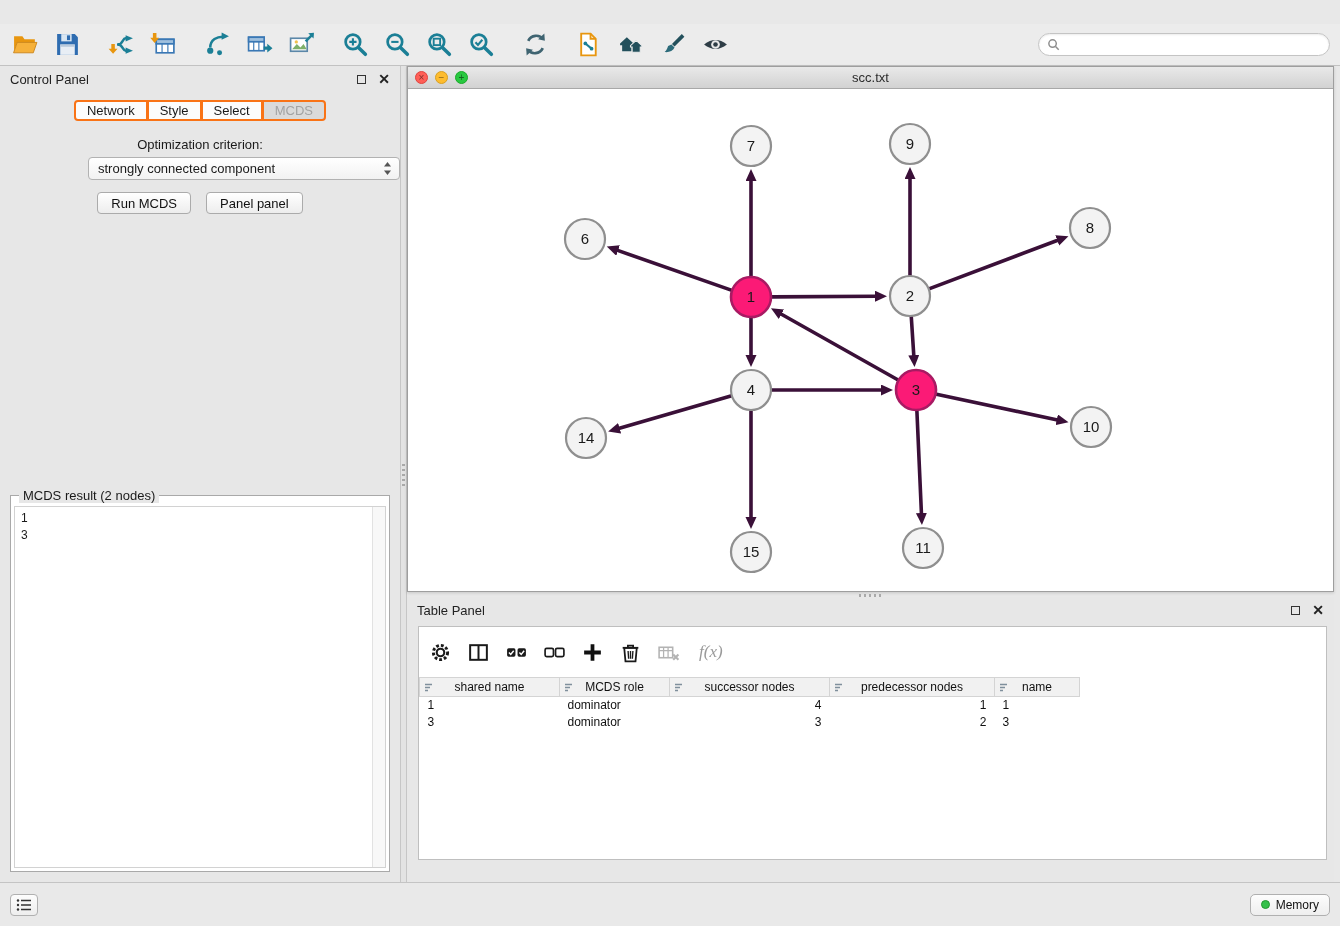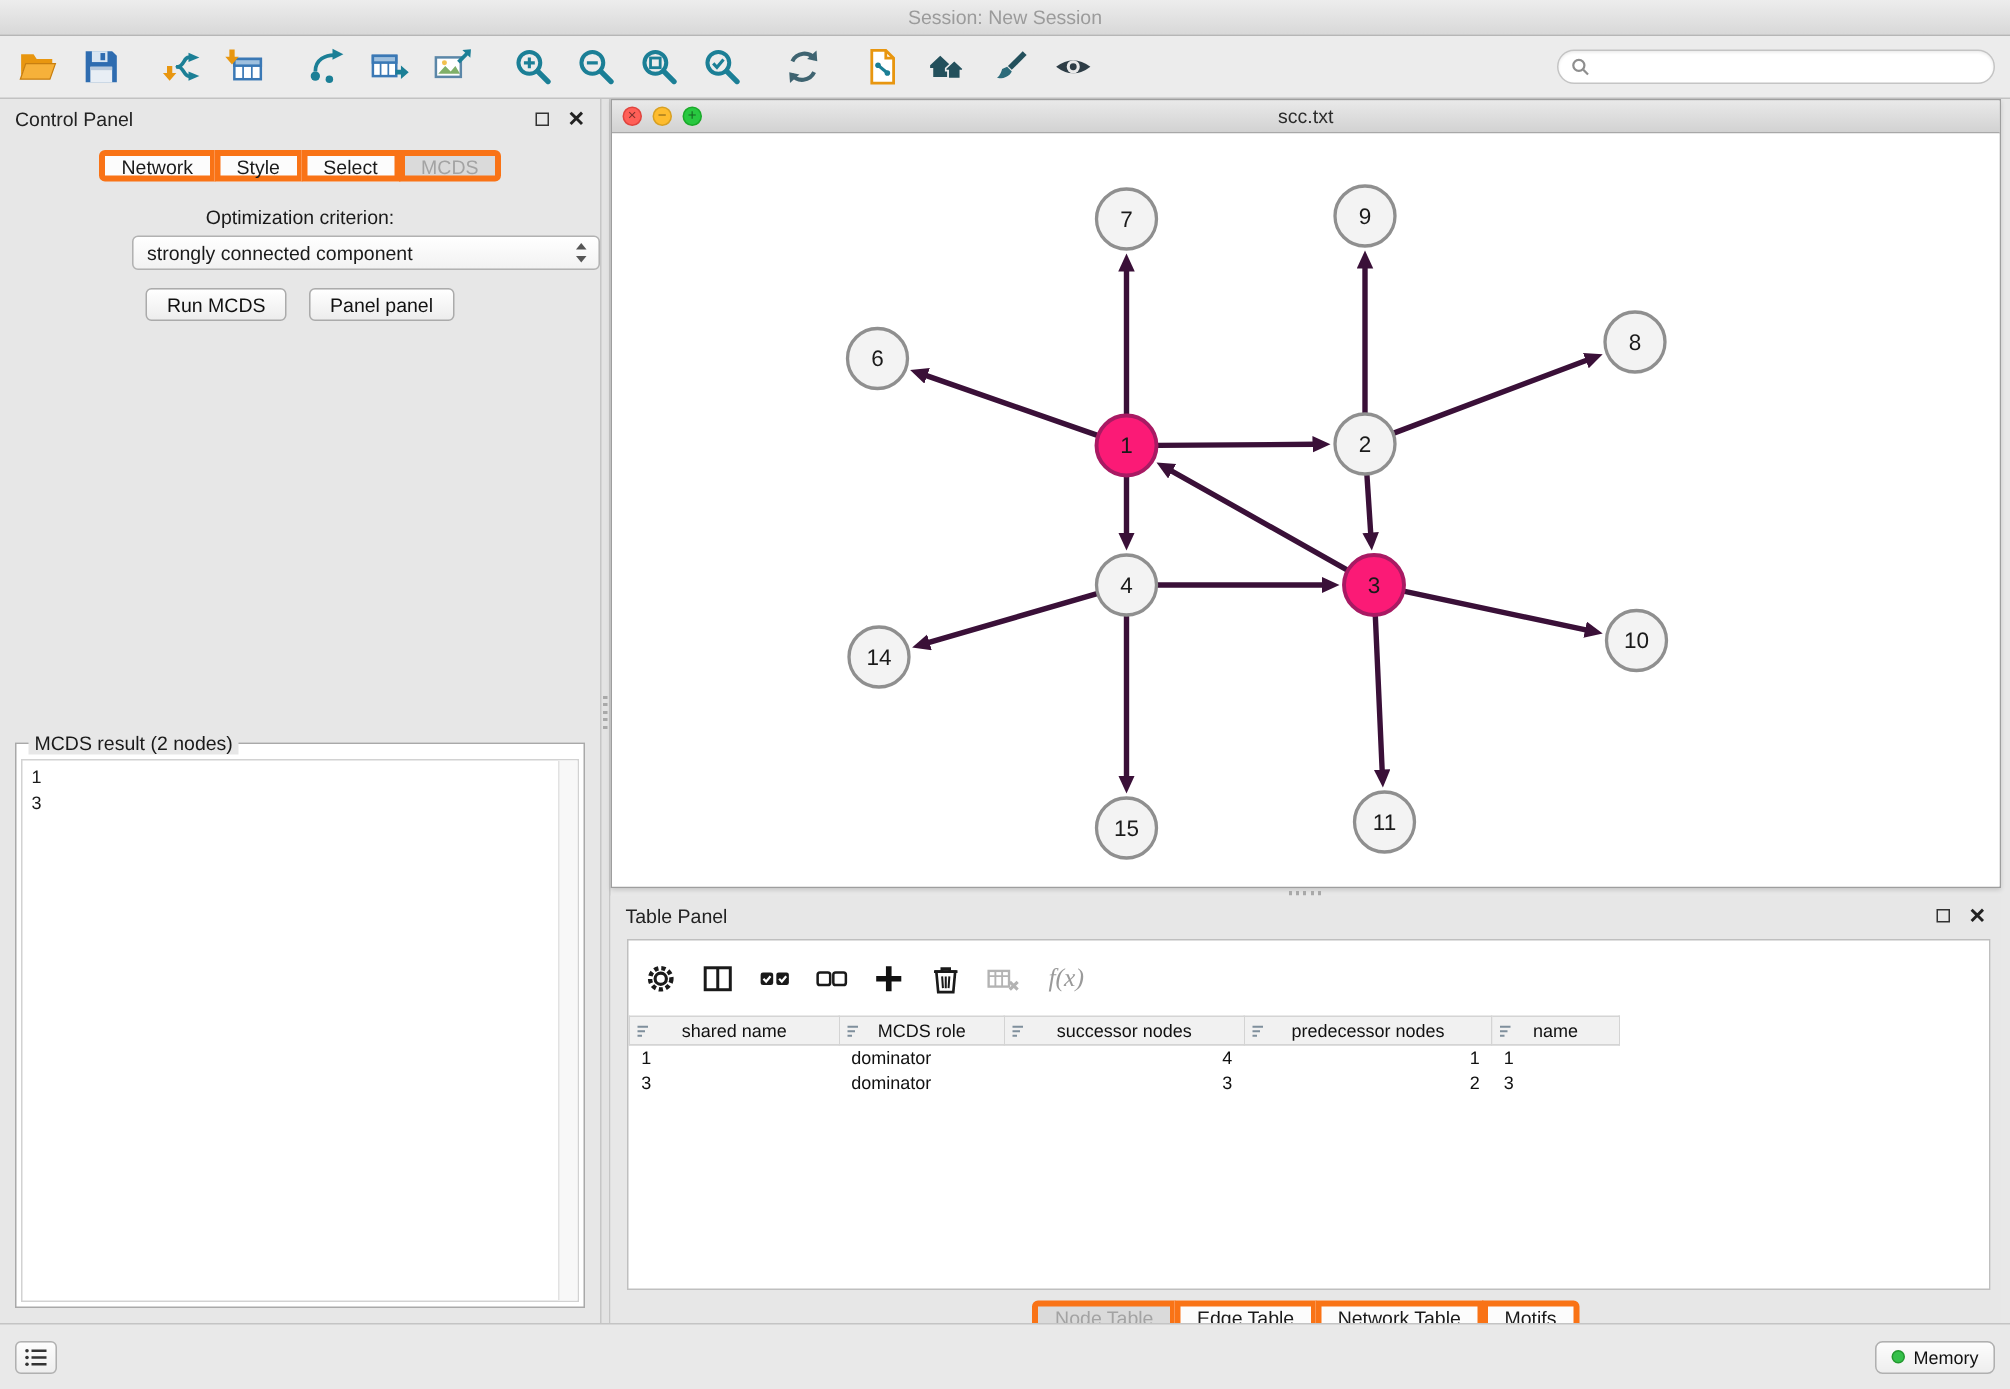--- a/index.html
+++ b/index.html
@@ -19,21 +19,21 @@
   .search svg{width:13px;height:13px;display:block;}
   .search input{border:none;outline:none;flex:1;font-size:12px;background:transparent;}
 
   
   .control-panel{position:absolute;left:0;top:66px;width:400px;height:826px;background:#e7e7e7;}
   .panel-head{height:26px;display:flex;align-items:center;padding:0 10px;font-size:13px;color:#222;}
   .ph-btns{margin-left:auto;display:flex;gap:12px;align-items:center;}
   .float-ico{width:9px;height:9px;border:1.6px solid #333;display:inline-block;cursor:pointer;}
   .x-ico{font-weight:bold;font-size:14px;color:#222;line-height:1;cursor:pointer;}
   .cp-tabs{display:flex;justify-content:center;margin-top:8px;}
-  .seg-tab{font-size:13px;padding:0 11px;height:21px;background:#fcfcfc;border:4px solid #f97316;margin-left:-1px;cursor:pointer;color:#1a1a1a;}
+  .seg-tab{font-size:13px;padding:0 11px;height:21px;background:#fcfcfc;border:2px solid #f97316;margin-left:-1px;cursor:pointer;color:#1a1a1a;}
   .seg-tab:first-child{border-radius:4px 0 0 4px;margin-left:0;}
   .seg-tab:last-child{border-radius:0 4px 4px 0;}
   .seg-tab.active{background:#dadada;color:#a3a3a3;}
   .opt-label{position:absolute;left:0;top:71px;width:100%;text-align:center;font-size:13px;}
   .dropdown{position:absolute;left:44px;top:91px;width:312px;height:23px;background:linear-gradient(#ffffff,#f2f2f2);border:1px solid #b2b2b2;border-radius:4px;display:flex;align-items:center;padding:0 7px 0 9px;font-size:13px;cursor:pointer;margin-left:44px;}
   .dd-arrows{margin-left:auto;}
   .dd-arrows svg{width:9px;height:15px;display:block;}
   .cp-buttons{position:absolute;left:0;top:126px;width:100%;display:flex;justify-content:center;gap:15px;}
   .cp-btn{font-size:13px;height:22px;padding:0 13px;background:linear-gradient(#ffffff,#ededed);border:1px solid #ababab;border-radius:4px;cursor:pointer;color:#111;}
 
@@ -84,23 +84,20 @@
   .sb-left{width:28px;height:22px;border:1px solid #b0b0b0;border-radius:4px;background:linear-gradient(#fdfdfd,#eeeeee);display:flex;align-items:center;justify-content:center;cursor:pointer;}
   .sb-left svg{width:16px;height:14px;display:block;}
   .sb-mem{margin-left:auto;height:22px;border:1px solid #b0b0b0;border-radius:5px;background:linear-gradient(#fdfdfd,#eeeeee);display:flex;align-items:center;gap:6px;padding:0 10px;font-size:12px;color:#111;cursor:pointer;}
   .mem-dot{width:9px;height:9px;border-radius:50%;background:#35c04a;border:1px solid #23982f;}
 </style>
 </head>
 <body>
 
 <div class="window">
 
-  <div class="titlebar">
-    <span>Session: New Session</span>
-  </div>
 
   <div class="toolbar">
     <div class="tb-group">
         <button class="tb-btn"><span class="tb-ico"><svg viewBox="0 0 26 26">
               <path d="M2 5h8l2 3h10v3H5l-3 8z" fill="#e8960f"></path>
               <path d="M5 11h19l-3.5 10H1.5z" fill="#f6b13a" stroke="#c87f10" stroke-width="0.8"></path>
             </svg></span></button>
         <button class="tb-btn"><span class="tb-ico"><svg viewBox="0 0 26 26">
               <path d="M3 3h17l3 3v17H3z" fill="#2e6cb0"></path>
               <rect x="7" y="3" width="10" height="7" fill="#d9e6f2"></rect>
@@ -458,26 +455,20 @@
                 <td style="text-align: left;">3</td>
                 <td style="text-align: left;">dominator</td>
                 <td style="text-align: right;">3</td>
                 <td style="text-align: right;">2</td>
                 <td style="text-align: left;">3</td>
                 <td></td>
               </tr>
             </tbody>
         </table>
       </div>
-      <div class="tp-tabs">
-          <button class="seg-tab active">Node Table</button>
-          <button class="seg-tab">Edge Table</button>
-          <button class="seg-tab">Network Table</button>
-          <button class="seg-tab">Motifs</button>
-        </div>
     </div>
 
   </div>
 
   <div class="statusbar">
     <button class="sb-left">
       <span>
           <svg viewBox="0 0 16 14">
             <g fill="#333">
               <circle cx="2" cy="2.5" r="1.2"></circle>

